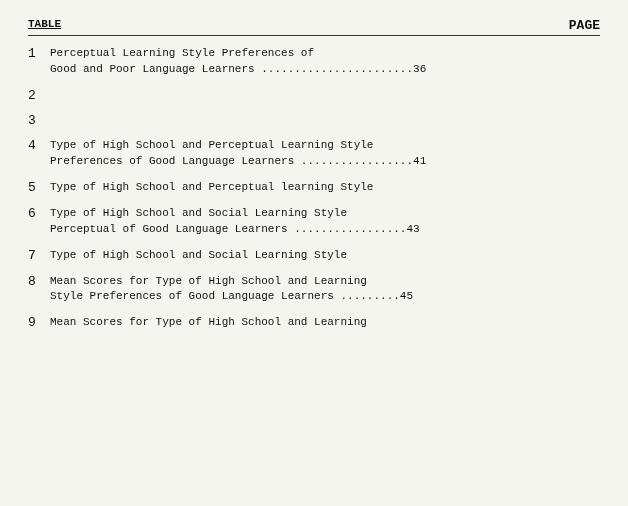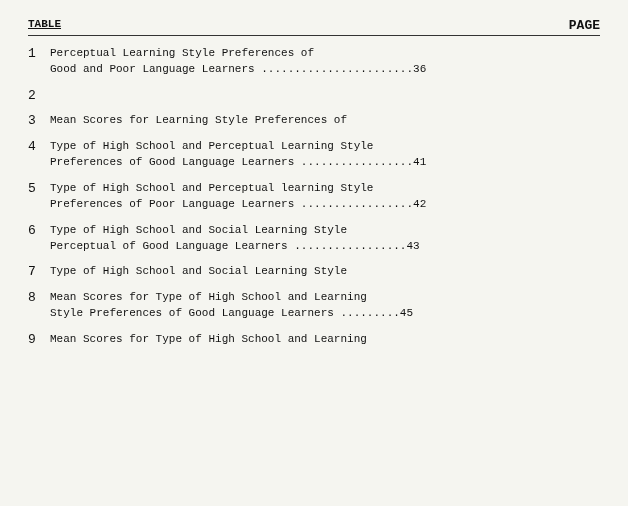--- a/index.html
+++ b/index.html
@@ -81,35 +81,33 @@
       </div>
     </div>
     <div class="toc-row">
       <span class="toc-number">2</span>
       <div class="toc-content">
       </div>
     </div>
     <div class="toc-row">
       <span class="toc-number">3</span>
       <div class="toc-content">
-        <span class="toc-line">Mean Scores for Learning Style Preferences of</span>
       </div>
     </div>
     <div class="toc-row">
       <span class="toc-number">4</span>
       <div class="toc-content">
         <span class="toc-line">Type of High School and Perceptual Learning Style</span>
         <span class="toc-line">Preferences of Good Language Learners .................41</span>
       </div>
     </div>
     <div class="toc-row">
       <span class="toc-number">5</span>
       <div class="toc-content">
         <span class="toc-line">Type of High School and Perceptual learning Style</span>
-        <span class="toc-line">Preferences of Poor Language Learners .................42</span>
       </div>
     </div>
     <div class="toc-row">
       <span class="toc-number">6</span>
       <div class="toc-content">
         <span class="toc-line">Type of High School and Social Learning Style</span>
         <span class="toc-line">Perceptual of Good Language Learners .................43</span>
       </div>
     </div>
     <div class="toc-row">

